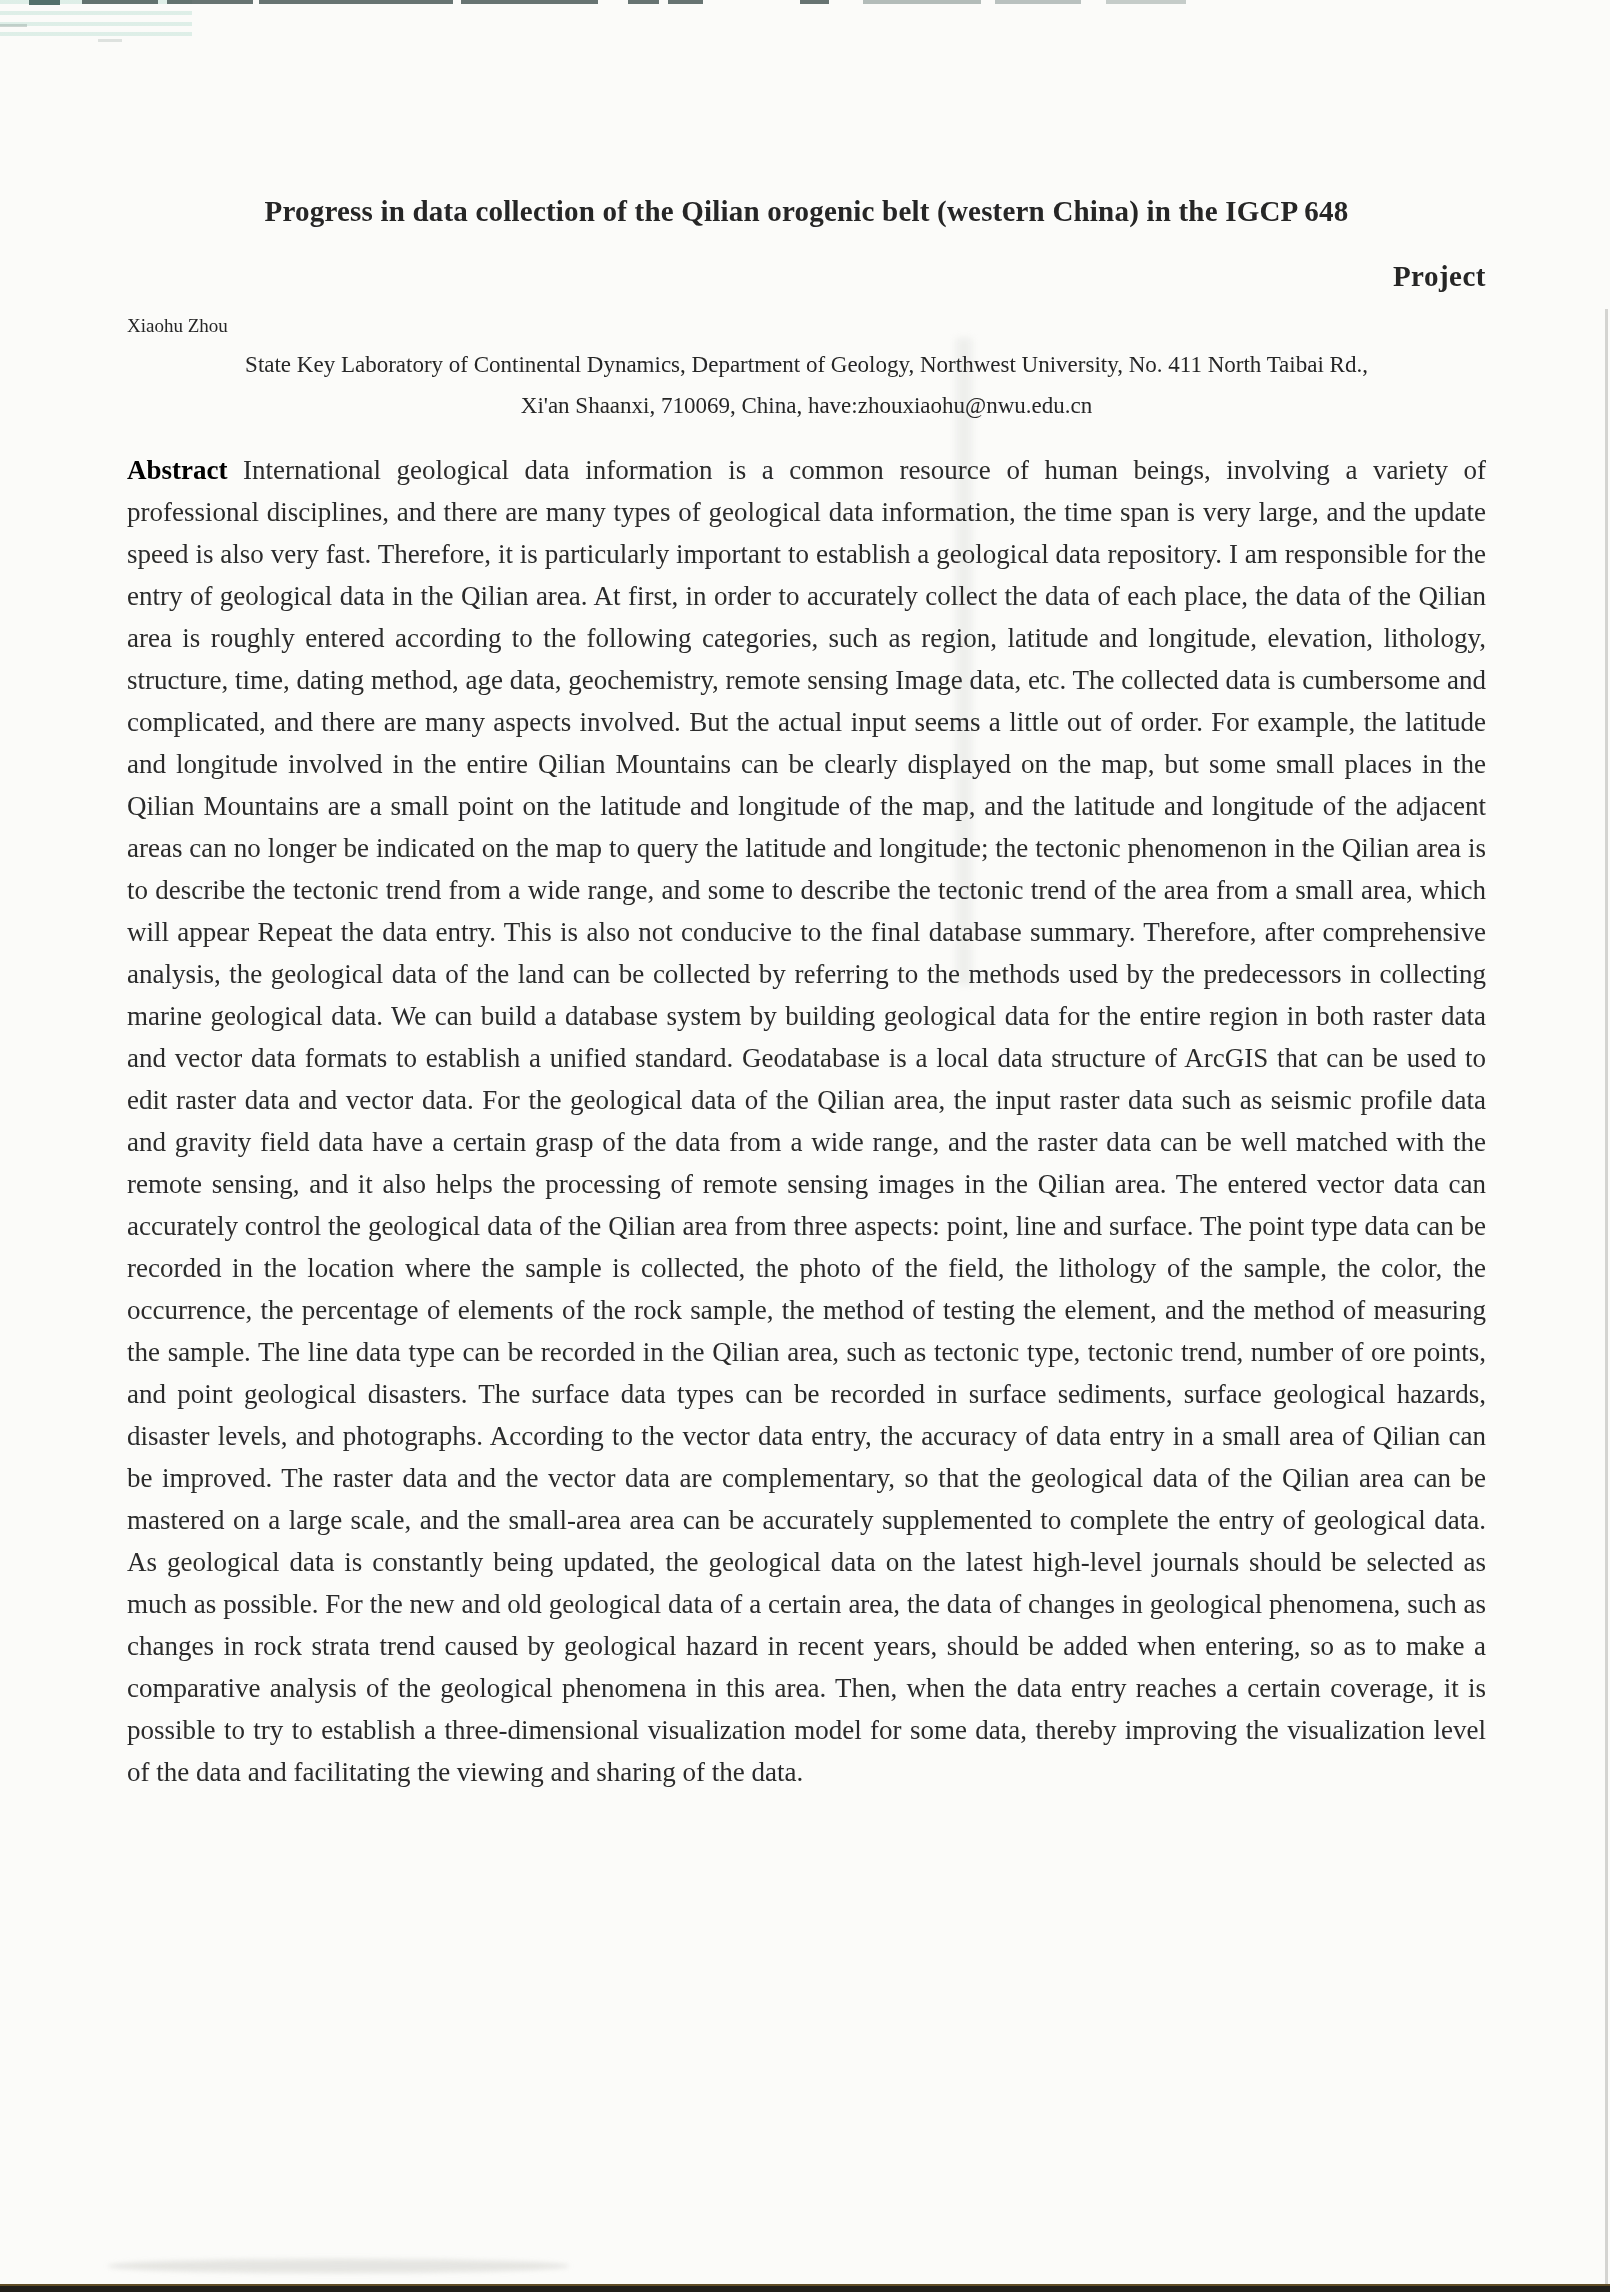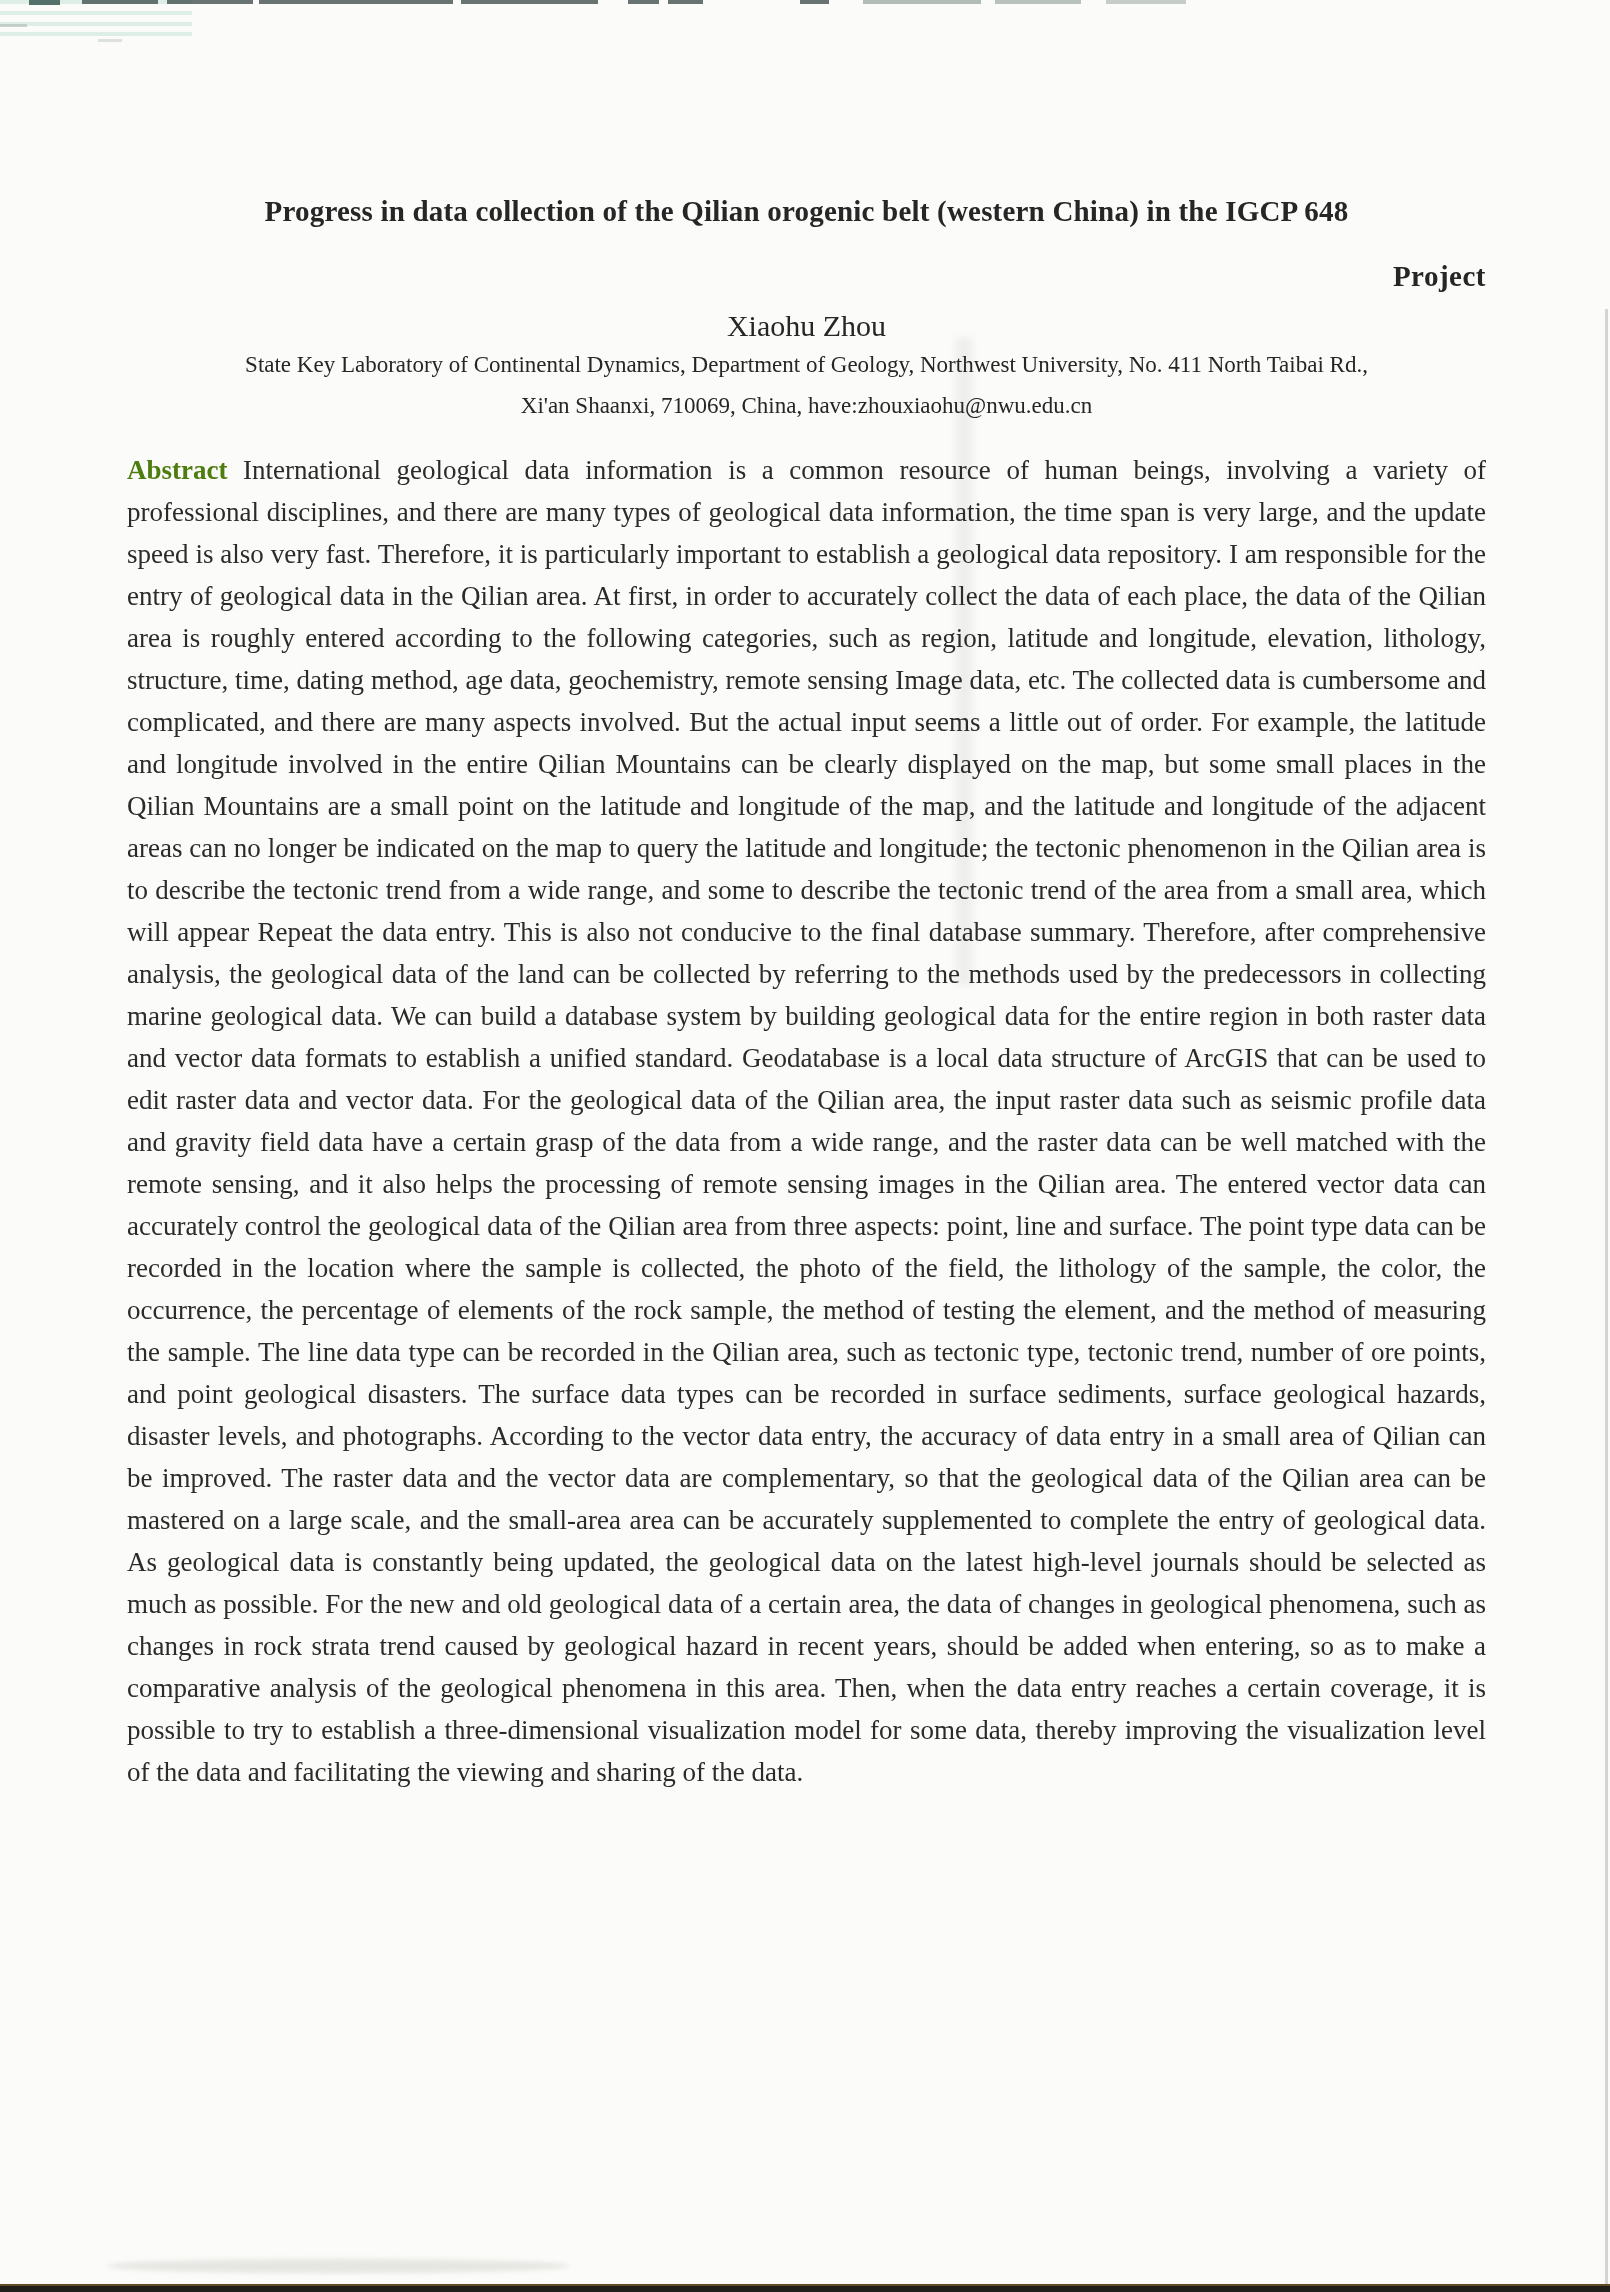--- a/index.html
+++ b/index.html
@@ -39,39 +39,38 @@
   .doc-title-line2 {
     margin-top: 30px;
     text-align: right;
     font-weight: bold;
     font-size: 29px;
     line-height: 35px;
     letter-spacing: 0.5px;
   }
   .doc-author {
     margin-top: 15.7px;
-    text-align: center;
-    font-size: 30px;
+    font-size: 19px;
     line-height: 31px;
   }
   .doc-affil {
     margin-top: 5.9px;
     text-align: center;
     font-size: 23px;
     line-height: 36px;
   }
   .doc-abstract {
     margin-top: 24.5px;
     font-size: 27px;
     line-height: 42px;
     text-align: justify;
     text-justify: inter-word;
     color: #2b2b2b;
   }
-  .doc-abstract b { color: #4d7c0f; }
+  .doc-abstract b { color: #000000; }
 
   
   .artifact { position: absolute; pointer-events: none; }
   .mint-block {
     left: 0; top: 0; width: 192px; height: 41px;
     background: repeating-linear-gradient(
       180deg,
       rgba(198, 228, 217, 0.55) 0px, rgba(198, 228, 217, 0.55) 3.9px,
       rgba(255, 255, 255, 0) 3.9px, rgba(255, 255, 255, 0) 10.8px
     );

